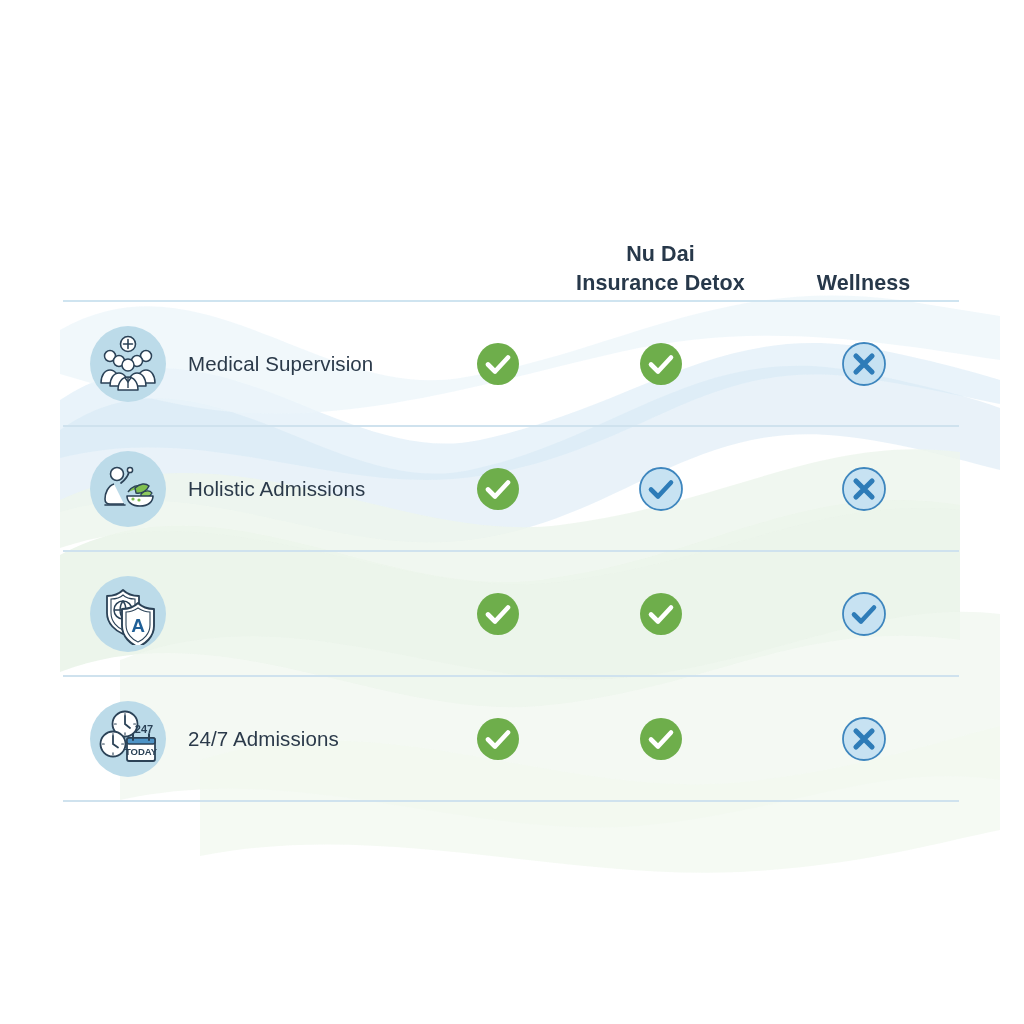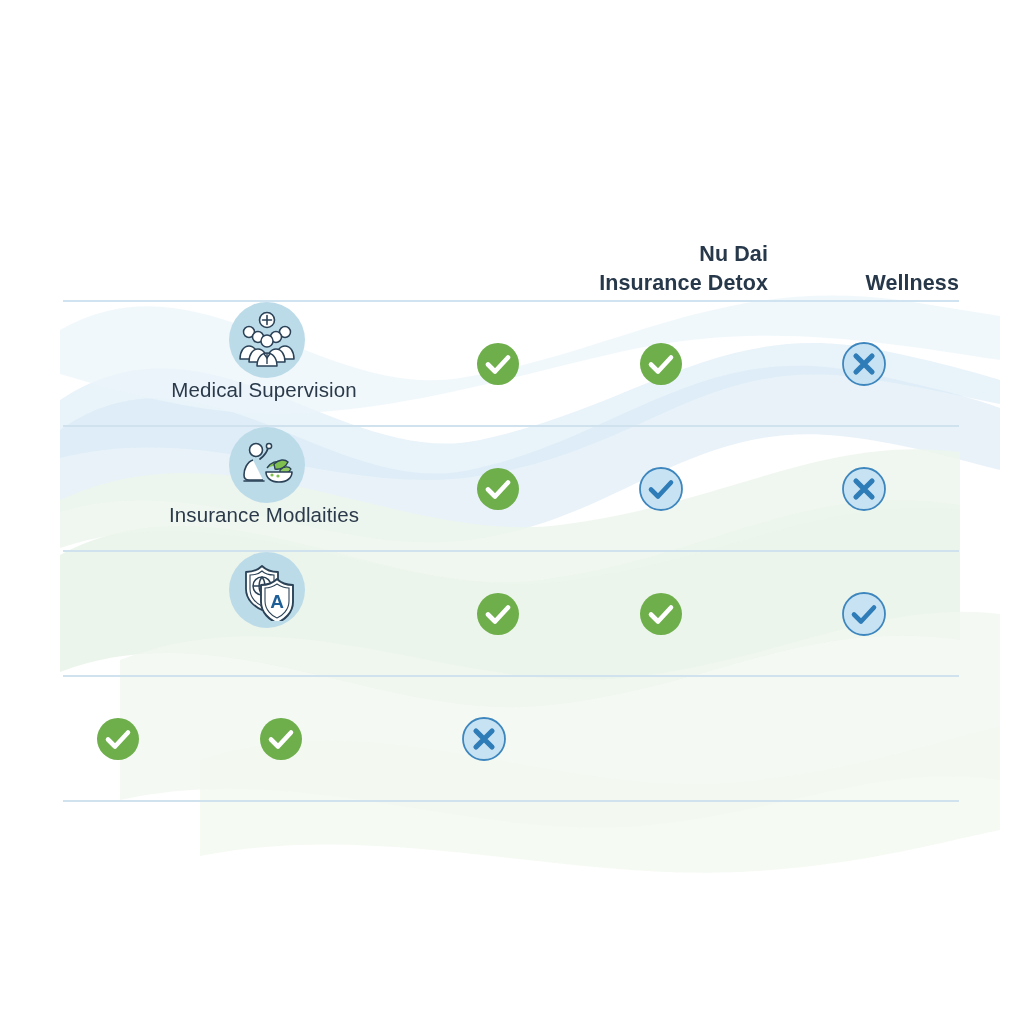--- a/index.html
+++ b/index.html
@@ -38,21 +38,21 @@
     align-items: flex-end;
     height: 70px;
     padding-bottom: 2px;
   }
   .col-feature  { width: 380px; flex: 0 0 380px; }
   .col-mark1    { width: 110px; flex: 0 0 110px; }
   .col-mark2    { width: 215px; flex: 0 0 215px; }
   .col-mark3    { width: 191px; flex: 0 0 191px; }
 
   .header-label {
-    text-align: right;
+    text-align: center;
     font-size: 21.5px;
     font-weight: bold;
     color: #27384a;
     line-height: 29px;
     letter-spacing: 0.1px;
   }
   .header-label .line { display: block; white-space: nowrap; }
 
   .divider {
     height: 2px;
@@ -64,21 +64,20 @@
   .table-row {
     display: flex;
     align-items: center;
     height: 123px;
   }
 
   .feature-cell {
     display: flex;
     align-items: center;
     height: 100%;
-    flex-direction: column;
   }
 
   .row-icon {
     width: 76px;
     height: 76px;
     flex: 0 0 76px;
     margin-left: 27px;
     border-radius: 50%;
     background: #bcdbe9;
     display: flex;
@@ -198,21 +197,21 @@
           <circle cx="33" cy="12" r="2.6" fill="#ffffff" stroke="#2b4257" stroke-width="1.5"></circle>
           <path d="M8 47h20" stroke="#2b4257" stroke-width="1.6" stroke-linecap="round"></path>
           <path d="M31 34c4-6 10-8 14-5" fill="#7FBF4F" stroke="#2b4257" stroke-width="1.4"></path>
           <path d="M38 30c5-5 11-5 14-2 -2 5-8 8-13 7z" fill="#7FBF4F" stroke="#2b4257" stroke-width="1.4"></path>
           <path d="M44 36c4-4 9-4 11-1 -2 4-7 6-11 5z" fill="#8FC95F" stroke="#2b4257" stroke-width="1.3"></path>
           <path d="M30 38h26c0 6-5 10-13 10s-13-4-13-10z" fill="#ffffff" stroke="#2b4257" stroke-width="1.6" stroke-linejoin="round"></path>
           <circle cx="36" cy="41" r="1.6" fill="#7FBF4F"></circle>
           <circle cx="42" cy="42" r="1.6" fill="#7FBF4F"></circle>
         </svg>
       </div>
-      <span class="feature-label">Insurance Modlaities</span>
+      <span class="feature-label">Holistic Admissions</span>
     </div>
     <div class="col-mark1 mark-cell">
       <svg class="mark" viewBox="0 0 44 44" xmlns="http://www.w3.org/2000/svg">
         <circle cx="22" cy="22" r="21" fill="#6EAE4B"></circle>
         <path d="M12 22.5l7 7 13-14" fill="none" stroke="#ffffff" stroke-width="4.6" stroke-linecap="round" stroke-linejoin="round"></path>
       </svg>
     </div>
     <div class="col-mark2 mark-cell">
       <svg class="mark blue" viewBox="0 0 46 46" xmlns="http://www.w3.org/2000/svg">
         <circle cx="23" cy="23" r="21" fill="#C7E2F2" stroke="#3E86BE" stroke-width="1.8"></circle>
@@ -260,20 +259,42 @@
       <svg class="mark blue" viewBox="0 0 46 46" xmlns="http://www.w3.org/2000/svg">
         <circle cx="23" cy="23" r="21" fill="#C7E2F2" stroke="#3E86BE" stroke-width="1.8"></circle>
         <path d="M13 23.5l7 7 13-14" fill="none" stroke="#2E7CB8" stroke-width="4.6" stroke-linecap="round" stroke-linejoin="round"></path>
       </svg>
     </div>
   </div>
 
   <div class="divider"></div>
 
   <div class="table-row">
+    <div class="col-feature feature-cell">
+      <div class="row-icon">
+        <svg width="62" height="62" viewBox="0 0 62 62" xmlns="http://www.w3.org/2000/svg">
+          <circle cx="28" cy="16" r="12.5" fill="#ffffff" stroke="#2b4257" stroke-width="1.8"></circle>
+          <path d="M28 8v8l5 4" fill="none" stroke="#2b4257" stroke-width="1.8" stroke-linecap="round"></path>
+          <g stroke="#2b4257" stroke-width="1.1" stroke-linecap="round">
+            <path d="M28 5.5v1.8 M28 24.7v1.8 M17.5 16h1.8 M36.7 16h1.8"></path>
+          </g>
+          <circle cx="16" cy="36" r="12.5" fill="#ffffff" stroke="#2b4257" stroke-width="1.8"></circle>
+          <path d="M16 28v8l5 3.5" fill="none" stroke="#2b4257" stroke-width="1.8" stroke-linecap="round"></path>
+          <g stroke="#2b4257" stroke-width="1.1" stroke-linecap="round">
+            <path d="M16 25.5v1.8 M16 44.7v1.8 M5.5 36h1.8 M24.7 36h1.8"></path>
+          </g>
+          <text x="47" y="25" text-anchor="middle" font-family="Liberation Sans, sans-serif" font-size="11" font-weight="bold" fill="#2b4257">247</text>
+          <rect x="30" y="30" width="28" height="23" rx="2" fill="#ffffff" stroke="#2b4257" stroke-width="1.8"></rect>
+          <rect x="30" y="30" width="28" height="6" rx="2" fill="#4E93C6" stroke="#2b4257" stroke-width="1.6"></rect>
+          <path d="M36 26v6 M52 26v6" stroke="#2b4257" stroke-width="2" stroke-linecap="round"></path>
+          <text x="44" y="47" text-anchor="middle" font-family="Liberation Sans, sans-serif" font-size="9.5" font-weight="bold" fill="#2b4257">TODAY</text>
+        </svg>
+      </div>
+      <span class="feature-label">24/7 Admissions</span>
+    </div>
     <div class="col-mark1 mark-cell">
       <svg class="mark" viewBox="0 0 44 44" xmlns="http://www.w3.org/2000/svg">
         <circle cx="22" cy="22" r="21" fill="#6EAE4B"></circle>
         <path d="M12 22.5l7 7 13-14" fill="none" stroke="#ffffff" stroke-width="4.6" stroke-linecap="round" stroke-linejoin="round"></path>
       </svg>
     </div>
     <div class="col-mark2 mark-cell">
       <svg class="mark" viewBox="0 0 44 44" xmlns="http://www.w3.org/2000/svg">
         <circle cx="22" cy="22" r="21" fill="#6EAE4B"></circle>
         <path d="M12 22.5l7 7 13-14" fill="none" stroke="#ffffff" stroke-width="4.6" stroke-linecap="round" stroke-linejoin="round"></path>

